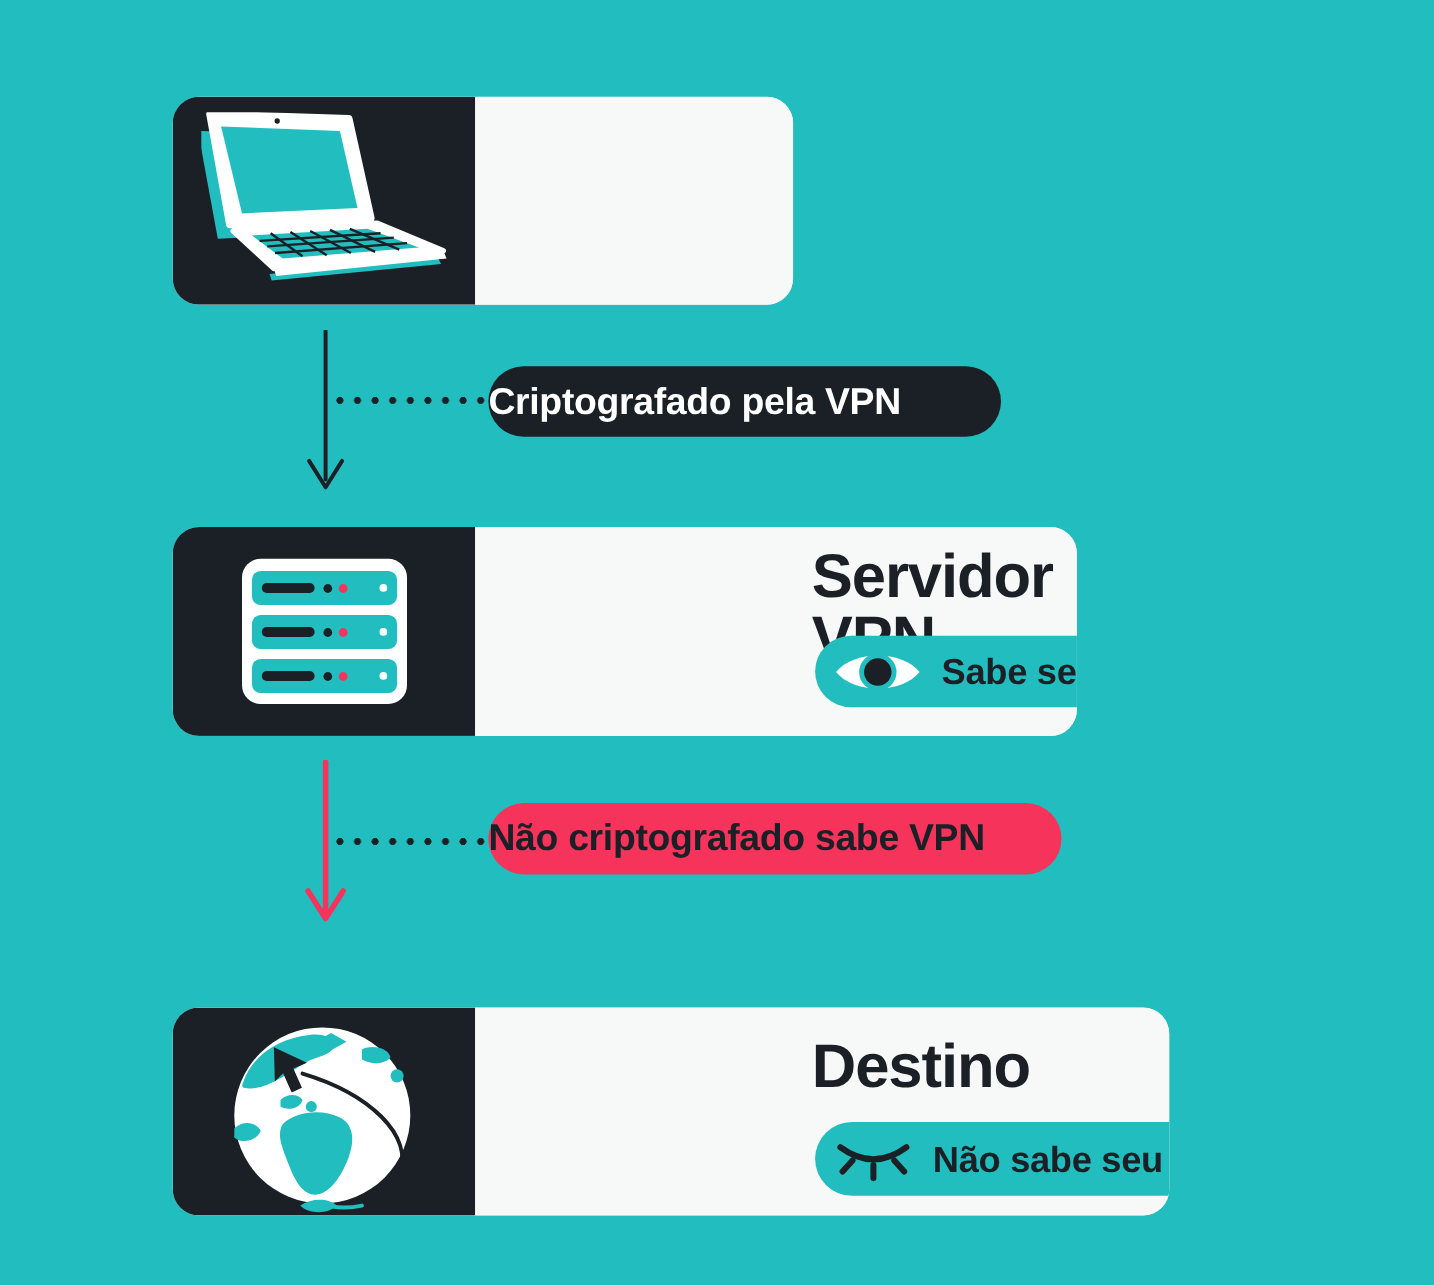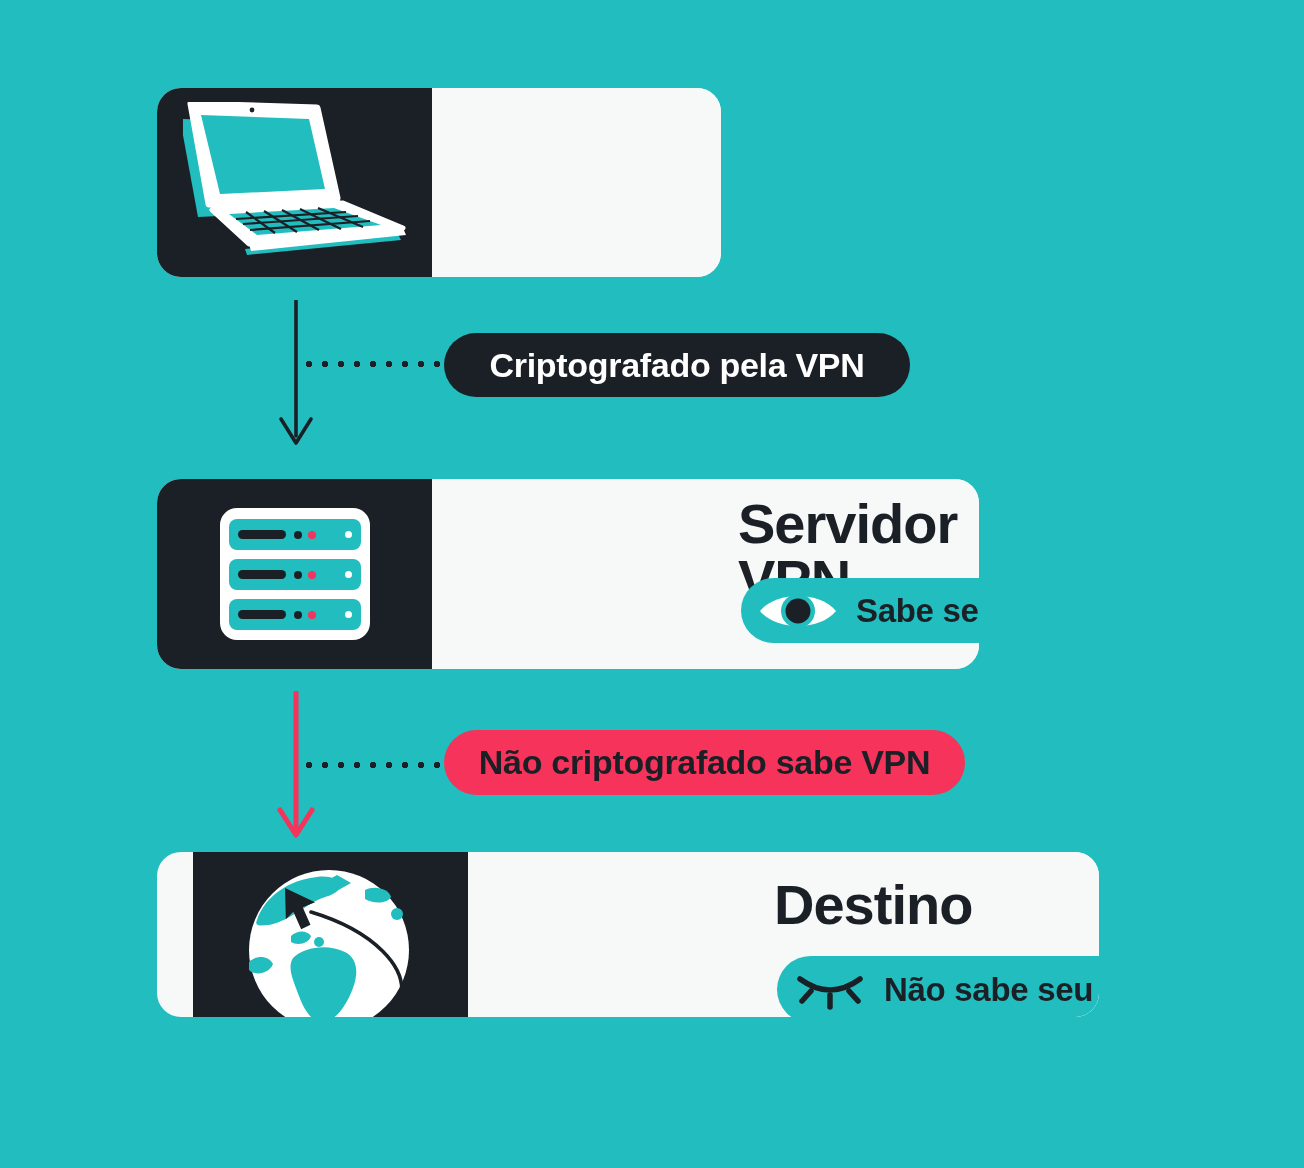--- a/index.html
+++ b/index.html
@@ -23,37 +23,37 @@
     width:275px;flex:0 0 275px;background:var(--dark);position:relative;
   }
   .card-body{position:relative;flex:1;background:var(--light);}
   .card-title{
     position:absolute;margin:0;color:var(--dark);
     font-size:56px;font-weight:bold;letter-spacing:-1px;line-height:1;
   }
   #card-user{left:157px;top:88px;width:564px;height:189px;}
   #card-vpn{left:157px;top:479px;width:822px;height:190px;}
   #card-vpn .card-title{left:306px;top:17px;}
-  #card-dest{left:157px;top:852px;width:906px;height:165px;padding-left:36px;}
+  #card-dest{left:157px;top:916px;width:906px;height:189px;}
   #card-dest .card-title{left:306px;top:25px;}
 
   
   .badge{
     position:absolute;display:flex;align-items:center;
     background:var(--teal);border-radius:34px;color:var(--dark);
     font-weight:bold;font-size:33px;letter-spacing:-0.3px;
   }
   #card-vpn .badge{left:309px;top:99px;width:485px;height:65px;padding:0;}
   #card-dest .badge{left:309px;top:104px;width:570px;height:67px;padding:0;}
   .badge .badge-icon{flex:0 0 auto;margin-left:16px;}
   .badge .badge-label{margin-left:17px;white-space:nowrap;}
 
   
   .flow-pill{
-    position:absolute;display:flex;align-items:center;justify-content:center;
+    position:absolute;display:flex;align-items:center;
     border-radius:33px;font-weight:bold;font-size:34px;letter-spacing:-0.3px;
     white-space:nowrap;
   }
   #pill-encrypted{left:444px;top:333px;width:466px;height:64px;background:var(--dark);color:#fff;}
   #pill-unencrypted{left:444px;top:730px;width:521px;height:65px;background:var(--pink);color:var(--dark);}
 
   
   .dots{
     position:absolute;height:8px;
     background-image:radial-gradient(circle,var(--dark) 3px,transparent 3.4px);

